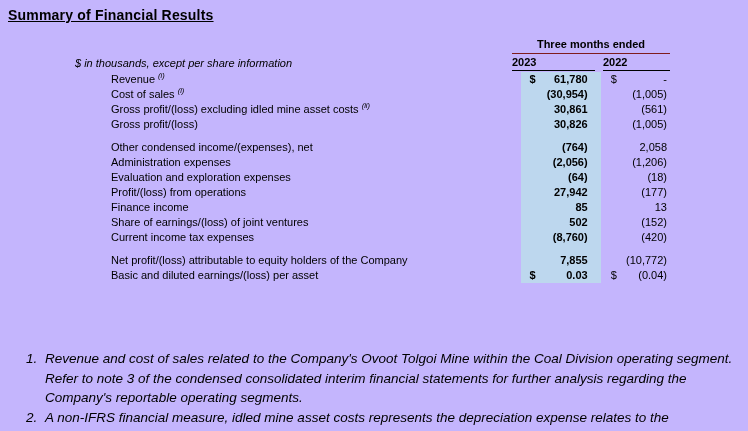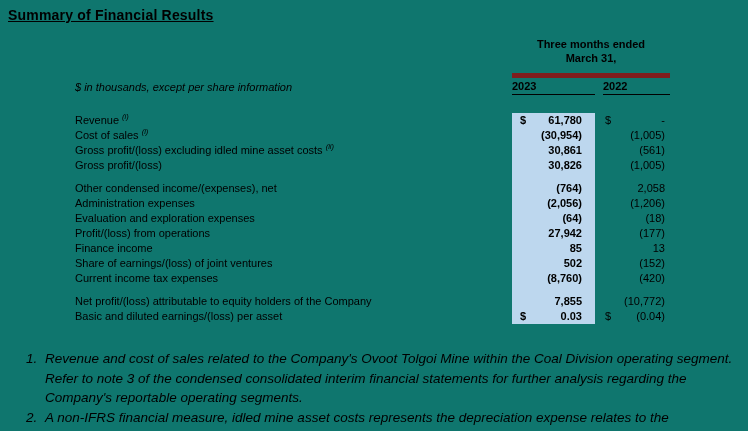--- a/index.html
+++ b/index.html
@@ -4,52 +4,52 @@
 <style>
   * { margin:0; padding:0; box-sizing:border-box; }
   html,body { background:#ffffff; }
   body {
     font-family:"Liberation Sans", sans-serif;
     color:#000000;
     width:748px; height:431px;
     position:relative;
     overflow:hidden;
   }
-  .page { position:absolute; inset:0; background:#0f766e; }
+  .page { position:absolute; inset:0; background:#c4b5fd; }
 
   .title {
     position:absolute; left:8px; top:7px;
     font-size:14px; font-weight:bold; text-decoration:underline;
     letter-spacing:0.2px;
   }
 
   .fin-table { position:absolute; left:0; top:37px; width:672px; font-size:11px; }
 
   .period-head {
     margin-left:512px; width:158px;
     text-align:center; font-weight:bold;
-    line-height:14px; padding-bottom:8px;
-    border-bottom:5px solid #7f1d1d;
+    line-height:14px; padding-bottom:2px;
+    border-bottom:1px solid #7f1d1d;
   }
 
   .year-row { display:flex; align-items:flex-end; margin-top:2px; }
   .note-col {
     width:512px; padding-left:75px;
     font-style:italic; font-size:11px;
     padding-bottom:2px;
   }
   .ycell {
     text-align:left; font-weight:bold;
     padding-bottom:2px; border-bottom:1px solid #000;
   }
   .y23 { width:83px; }
   .colgap { width:8px; }
   .y22 { width:67px; }
 
-  .rows { margin-top:18px; }
+  .rows { margin-top:1px;padding-left:36px; }
   .row { display:flex; line-height:15px; }
   .lbl { width:512px; padding-left:75px; }
   .lbl sup { font-style:italic; font-size:7.5px; vertical-align:super; line-height:0; }
   .c23 {
     width:83px; background:#BDD7EE; font-weight:bold;
     display:flex; padding:0 13px 0 8px;
   }
   .c22 {
     width:67px; margin-left:8px;
     display:flex; padding:0 5px 0 2px;
@@ -70,21 +70,20 @@
 <body>
 
 <div class="page">
 
   <div class="title">Summary of Financial Results</div>
 
   <div class="fin-table">
 
     <div class="period-head">
       <div>Three months ended</div>
-      <div>March 31,</div>
     </div>
 
     <div class="year-row">
       <div class="note-col">$ in thousands, except per share information</div>
       <div class="ycell y23">2023</div>
       <div class="colgap"></div>
       <div class="ycell y22">2022</div>
     </div>
 
     <div class="rows">

